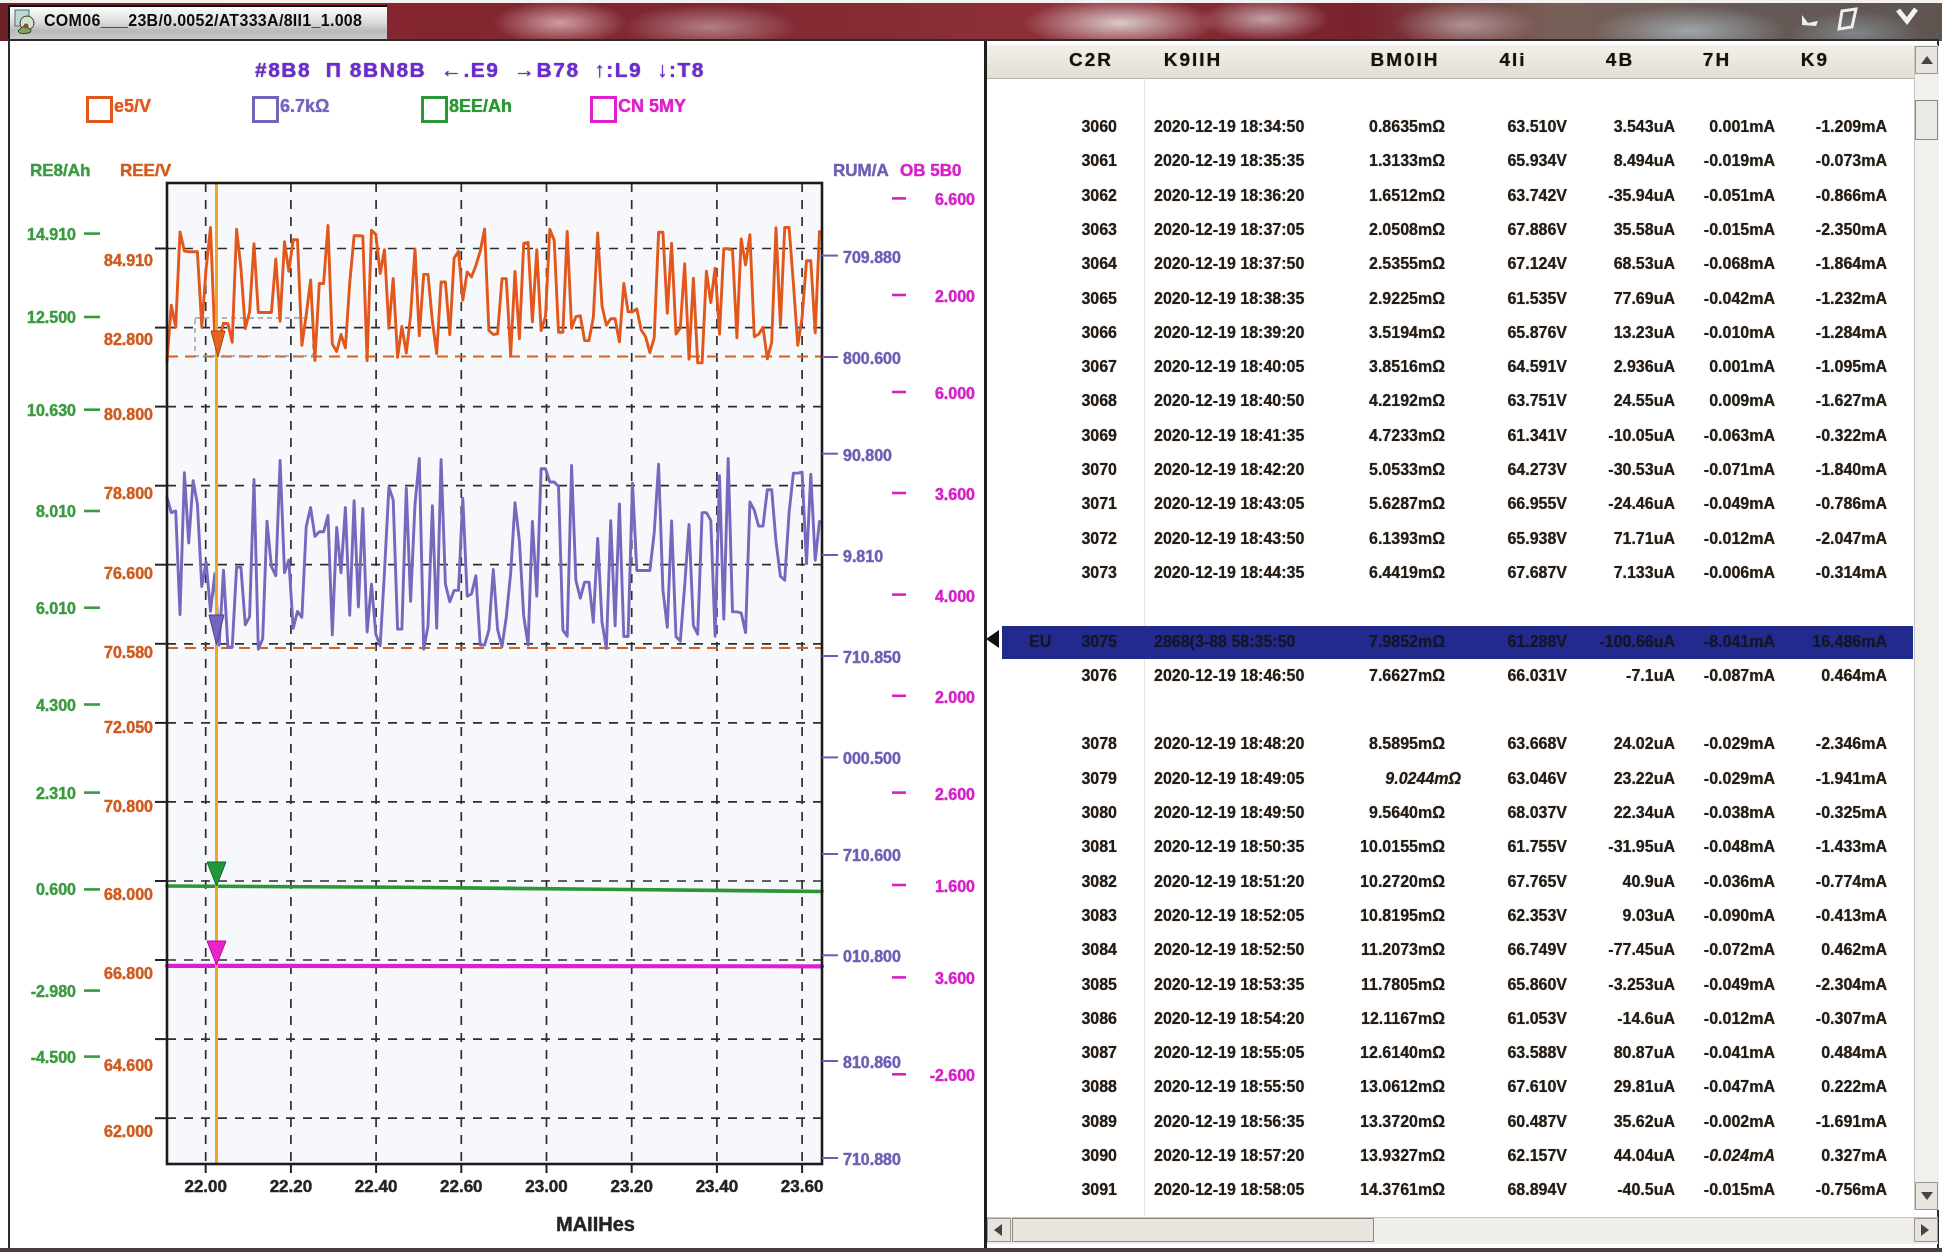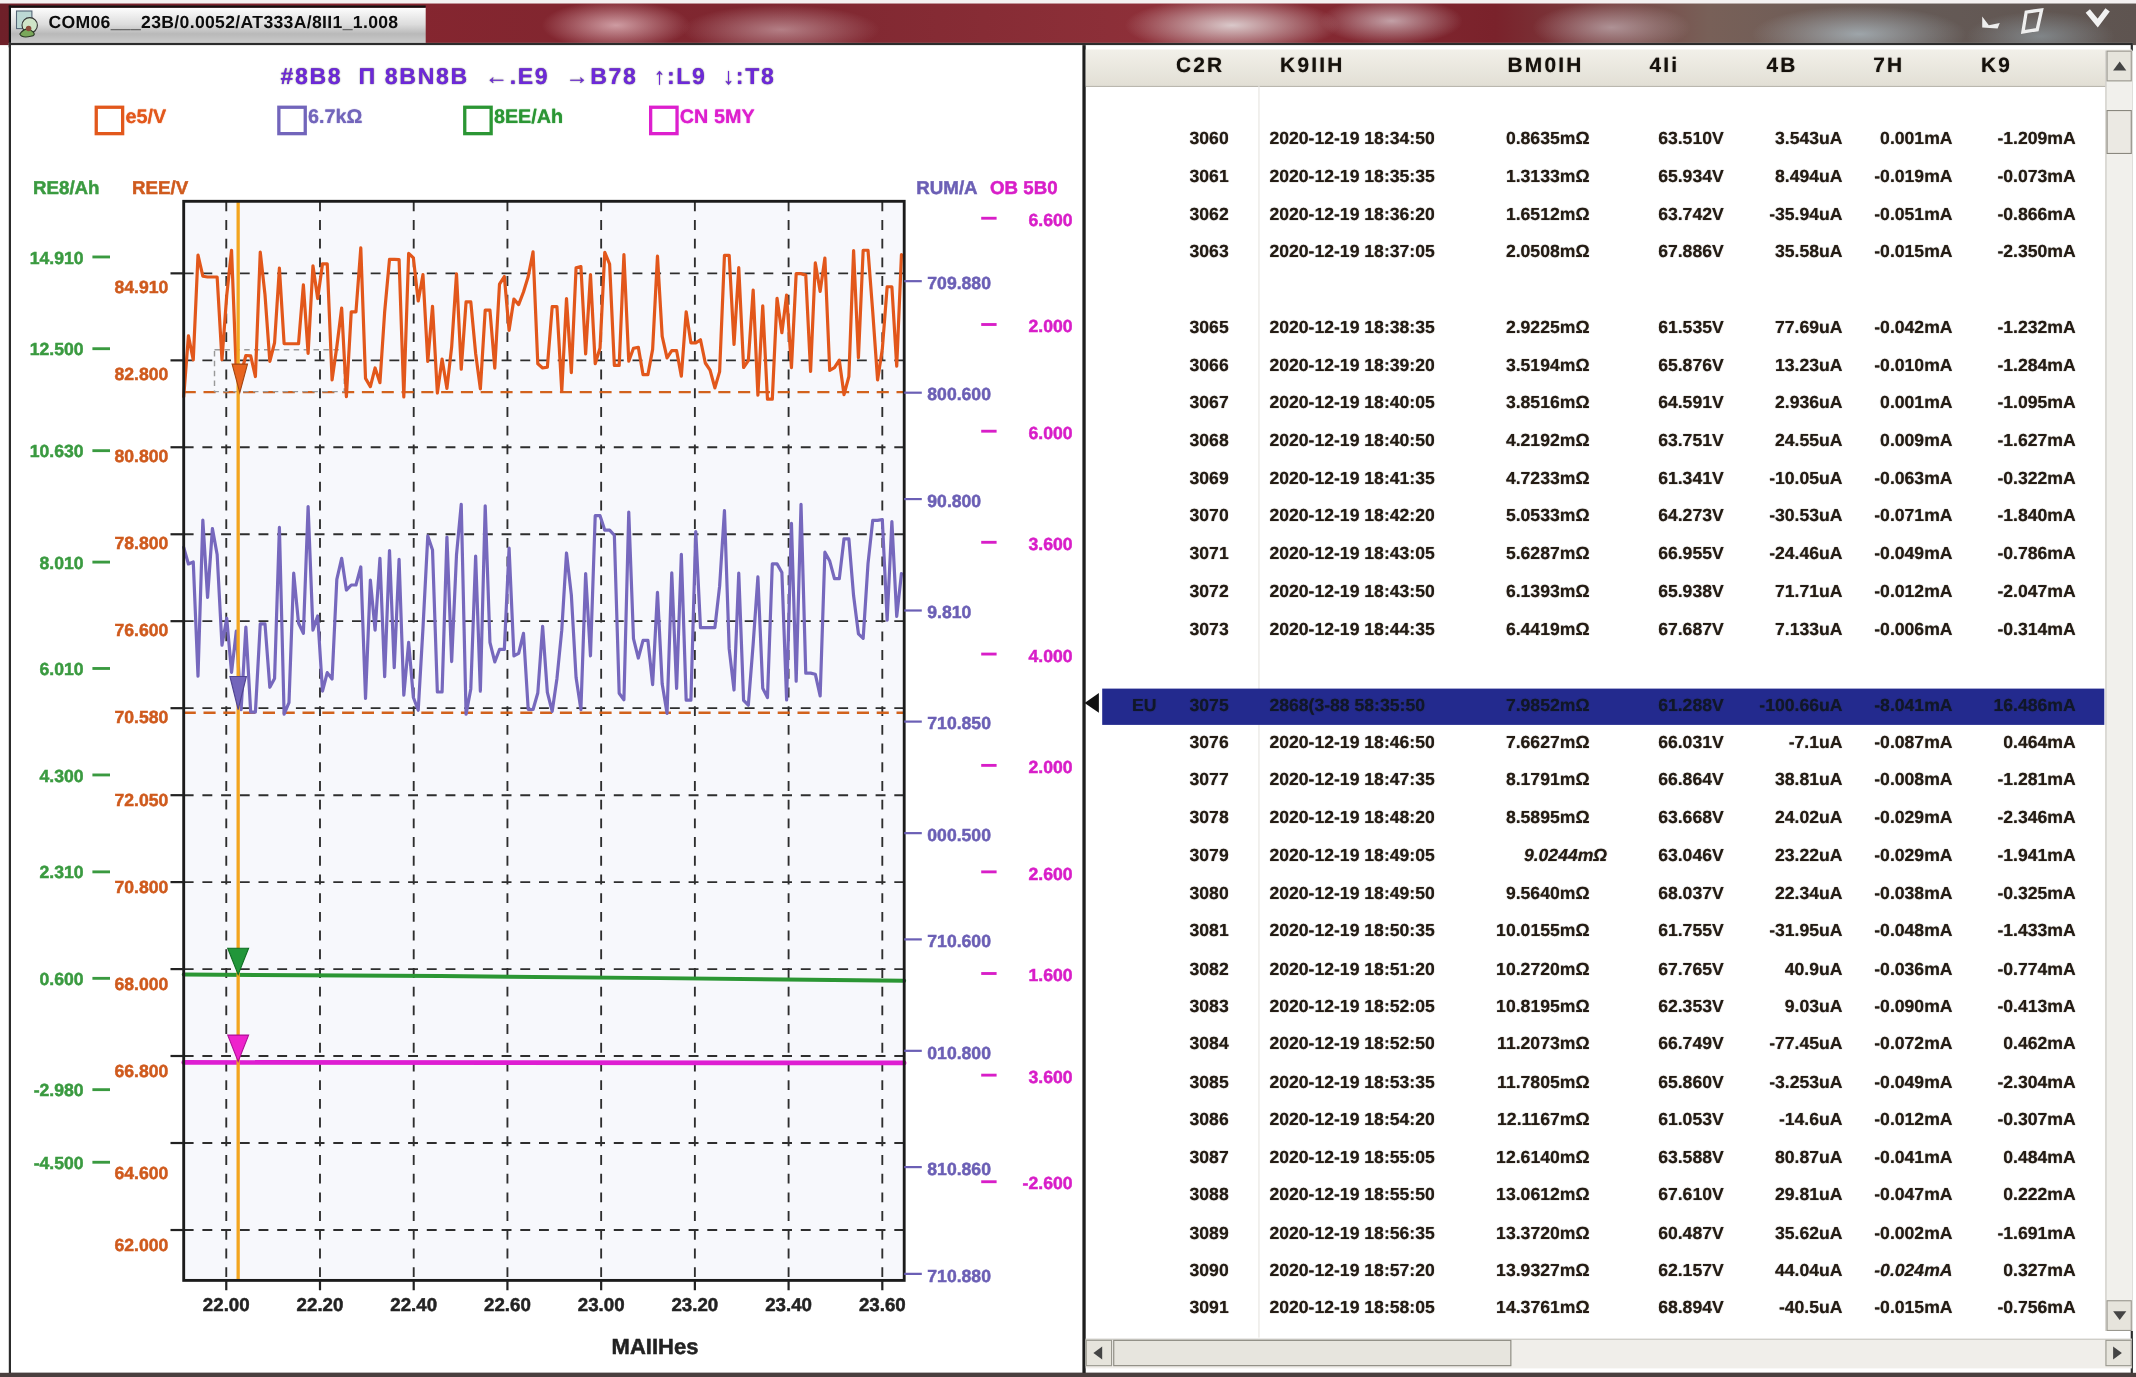--- a/index.html
+++ b/index.html
@@ -227,20 +227,29 @@
     </div>
 <div style="position:absolute;left:0;top:212.9px;width:928px;height:34px;line-height:34px;">
       <span style="position:absolute;top:0;white-space:nowrap;left:131px;transform:translateX(-100%);">3063</span>
       <span style="position:absolute;top:0;white-space:nowrap;left:168px;">2020-12-19 18:37:05</span>
       <span style="position:absolute;top:0;white-space:nowrap;left:459px;transform:translateX(-100%);">2.0508mΩ</span>
       <span style="position:absolute;top:0;white-space:nowrap;left:581px;transform:translateX(-100%);">67.886V</span>
       <span style="position:absolute;top:0;white-space:nowrap;left:689px;transform:translateX(-100%);">35.58uA</span>
       <span style="position:absolute;top:0;white-space:nowrap;left:789px;transform:translateX(-100%);">-0.015mA</span>
       <span style="position:absolute;top:0;white-space:nowrap;left:901px;transform:translateX(-100%);">-2.350mA</span>
     </div>
+<div style="position:absolute;left:0;top:247.2px;width:928px;height:34px;line-height:34px;">
+      <span style="position:absolute;top:0;white-space:nowrap;left:131px;transform:translateX(-100%);">3064</span>
+      <span style="position:absolute;top:0;white-space:nowrap;left:168px;">2020-12-19 18:37:50</span>
+      <span style="position:absolute;top:0;white-space:nowrap;left:459px;transform:translateX(-100%);">2.5355mΩ</span>
+      <span style="position:absolute;top:0;white-space:nowrap;left:581px;transform:translateX(-100%);">67.124V</span>
+      <span style="position:absolute;top:0;white-space:nowrap;left:689px;transform:translateX(-100%);">68.53uA</span>
+      <span style="position:absolute;top:0;white-space:nowrap;left:789px;transform:translateX(-100%);">-0.068mA</span>
+      <span style="position:absolute;top:0;white-space:nowrap;left:901px;transform:translateX(-100%);">-1.864mA</span>
+    </div>
 <div style="position:absolute;left:0;top:281.5px;width:928px;height:34px;line-height:34px;">
       <span style="position:absolute;top:0;white-space:nowrap;left:131px;transform:translateX(-100%);">3065</span>
       <span style="position:absolute;top:0;white-space:nowrap;left:168px;">2020-12-19 18:38:35</span>
       <span style="position:absolute;top:0;white-space:nowrap;left:459px;transform:translateX(-100%);">2.9225mΩ</span>
       <span style="position:absolute;top:0;white-space:nowrap;left:581px;transform:translateX(-100%);">61.535V</span>
       <span style="position:absolute;top:0;white-space:nowrap;left:689px;transform:translateX(-100%);">77.69uA</span>
       <span style="position:absolute;top:0;white-space:nowrap;left:789px;transform:translateX(-100%);">-0.042mA</span>
       <span style="position:absolute;top:0;white-space:nowrap;left:901px;transform:translateX(-100%);">-1.232mA</span>
     </div>
 <div style="position:absolute;left:0;top:315.8px;width:928px;height:34px;line-height:34px;">
@@ -329,29 +338,20 @@
 <div style="position:absolute;left:0;top:630px;width:0;height:0;border-top:9px solid transparent;border-bottom:9px solid transparent;border-right:13px solid #111;"></div>
 <div style="position:absolute;left:0;top:658.8px;width:928px;height:34px;line-height:34px;">
       <span style="position:absolute;top:0;white-space:nowrap;left:131px;transform:translateX(-100%);">3076</span>
       <span style="position:absolute;top:0;white-space:nowrap;left:168px;">2020-12-19 18:46:50</span>
       <span style="position:absolute;top:0;white-space:nowrap;left:459px;transform:translateX(-100%);">7.6627mΩ</span>
       <span style="position:absolute;top:0;white-space:nowrap;left:581px;transform:translateX(-100%);">66.031V</span>
       <span style="position:absolute;top:0;white-space:nowrap;left:689px;transform:translateX(-100%);">-7.1uA</span>
       <span style="position:absolute;top:0;white-space:nowrap;left:789px;transform:translateX(-100%);">-0.087mA</span>
       <span style="position:absolute;top:0;white-space:nowrap;left:901px;transform:translateX(-100%);">0.464mA</span>
     </div>
-<div style="position:absolute;left:0;top:693.1px;width:928px;height:34px;line-height:34px;">
-      <span style="position:absolute;top:0;white-space:nowrap;left:131px;transform:translateX(-100%);">3077</span>
-      <span style="position:absolute;top:0;white-space:nowrap;left:168px;">2020-12-19 18:47:35</span>
-      <span style="position:absolute;top:0;white-space:nowrap;left:459px;transform:translateX(-100%);">8.1791mΩ</span>
-      <span style="position:absolute;top:0;white-space:nowrap;left:581px;transform:translateX(-100%);">66.864V</span>
-      <span style="position:absolute;top:0;white-space:nowrap;left:689px;transform:translateX(-100%);">38.81uA</span>
-      <span style="position:absolute;top:0;white-space:nowrap;left:789px;transform:translateX(-100%);">-0.008mA</span>
-      <span style="position:absolute;top:0;white-space:nowrap;left:901px;transform:translateX(-100%);">-1.281mA</span>
-    </div>
 <div style="position:absolute;left:0;top:727.4px;width:928px;height:34px;line-height:34px;">
       <span style="position:absolute;top:0;white-space:nowrap;left:131px;transform:translateX(-100%);">3078</span>
       <span style="position:absolute;top:0;white-space:nowrap;left:168px;">2020-12-19 18:48:20</span>
       <span style="position:absolute;top:0;white-space:nowrap;left:459px;transform:translateX(-100%);">8.5895mΩ</span>
       <span style="position:absolute;top:0;white-space:nowrap;left:581px;transform:translateX(-100%);">63.668V</span>
       <span style="position:absolute;top:0;white-space:nowrap;left:689px;transform:translateX(-100%);">24.02uA</span>
       <span style="position:absolute;top:0;white-space:nowrap;left:789px;transform:translateX(-100%);">-0.029mA</span>
       <span style="position:absolute;top:0;white-space:nowrap;left:901px;transform:translateX(-100%);">-2.346mA</span>
     </div>
 <div style="position:absolute;left:0;top:761.7px;width:928px;height:34px;line-height:34px;">

